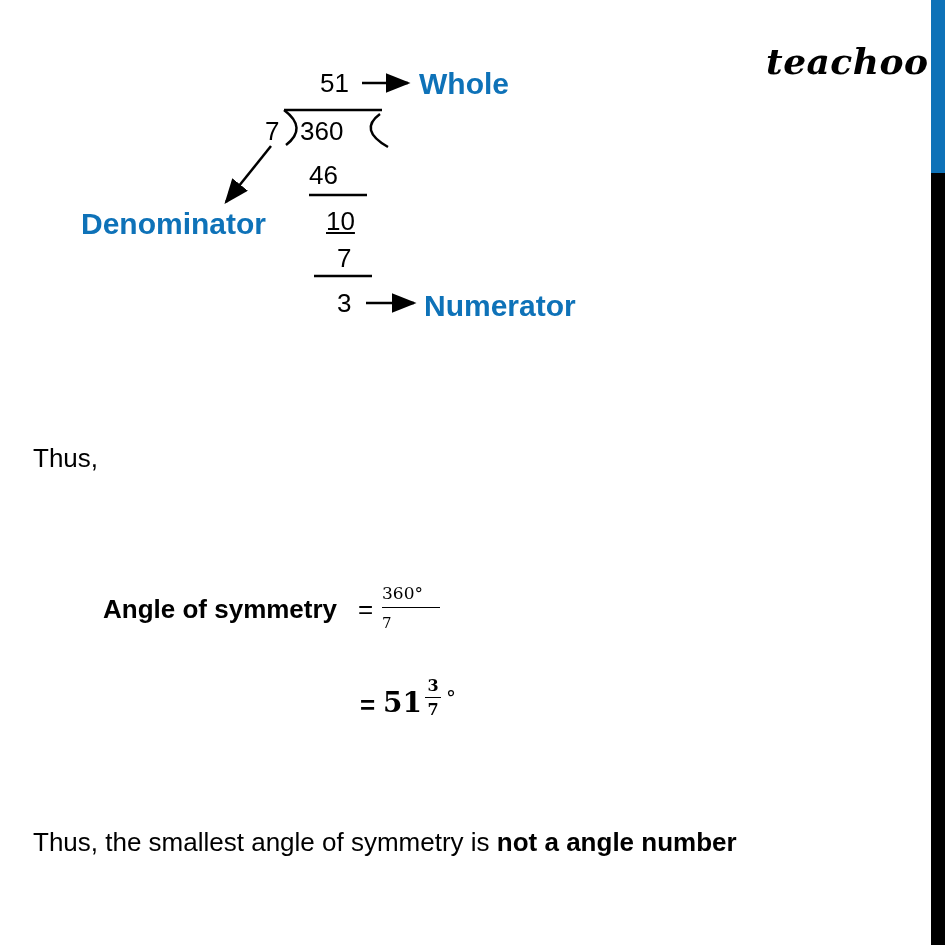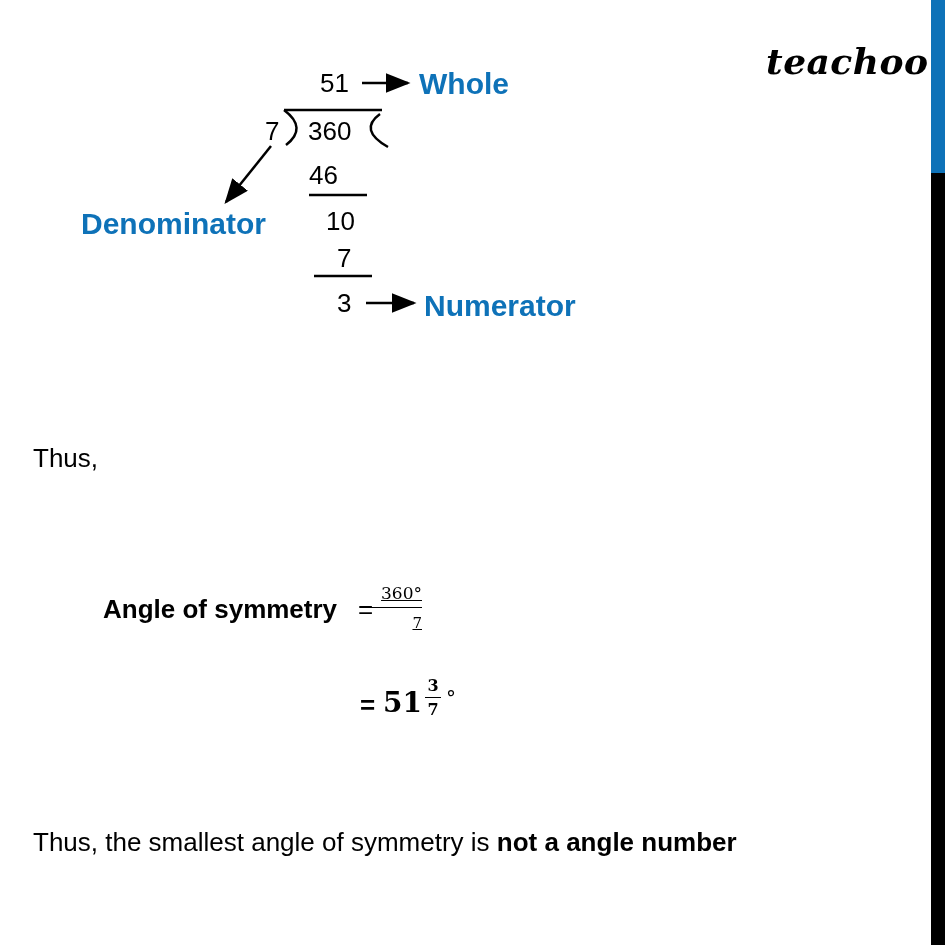--- a/index.html
+++ b/index.html
@@ -18,23 +18,23 @@
 <body>
 
 <div class="abs logo" style="left:766px; top:16px;">teachoo</div>
 
 <div class="scroll-track"></div>
 <div class="scroll-thumb"></div>
 
 <div>
   <div class="abs num" style="left:320px; top:70px;">51</div>
   <div class="abs num" style="left:265px; top:118px;">7</div>
-  <div class="abs num" style="left:308px; top:118px;">360</div>
+  <div class="abs num" style="left:300px; top:118px;">360</div>
   <div class="abs num" style="left:309px; top:162px;">46</div>
-  <div class="abs num" style="left:326px; top:208px;">10</div>
+  <div class="abs num" style="left:326px; top:208px;text-decoration:underline;">10</div>
   <div class="abs num" style="left:337px; top:245px;">7</div>
   <div class="abs num" style="left:337px; top:290px;">3</div>
 
   <svg class="abs" style="left:0; top:0;" width="945" height="945">
     <defs>
       <marker id="ah" markerWidth="10" markerHeight="8" refX="9" refY="4" orient="auto">
         <path d="M0,0 L10,4 L0,8 z" fill="#000"></path>
       </marker>
     </defs>
 
@@ -54,21 +54,21 @@
 
   <div class="abs blue-label" style="left:419px; top:67px;">Whole</div>
   <div class="abs blue-label" style="left:81px; top:207px;">Denominator</div>
   <div class="abs blue-label" style="left:424px; top:289px;">Numerator</div>
 </div>
 
 <div class="abs body-text" style="left:33px; top:443px;">Thus,</div>
 
 <div class="abs body-text" style="left:103px; top:594px; font-weight:bold;">Angle of symmetry</div>
 <div class="abs body-text" style="left:358px; top:594px;">=</div>
-<div class="abs serif-math" style="left:364px; top:583px; font-size:17px; text-align:right; width:58px;text-decoration:underline;">
+<div class="abs serif-math" style="left:382px; top:583px; font-size:17px; text-align:left; width:58px;">
   <div style="border-bottom:1.5px solid #000; padding-bottom:4px;">360°</div>
   <div style="padding-top:6px; font-size:15px;">7</div>
 </div>
 
 <div class="abs body-text" style="left:360px; top:690px; font-weight:bold;">=</div>
 <div class="abs serif-math" style="left:383px; top:686px; font-size:28px; font-weight:bold;">51</div>
 <div class="abs serif-math" style="left:425px; top:676px; font-size:16px; font-weight:bold; text-align:center; width:16px;">
   <div style="border-bottom:1.5px solid #000; padding-bottom:2px;">3</div>
   <div style="padding-top:2px;">7</div>
 </div>

